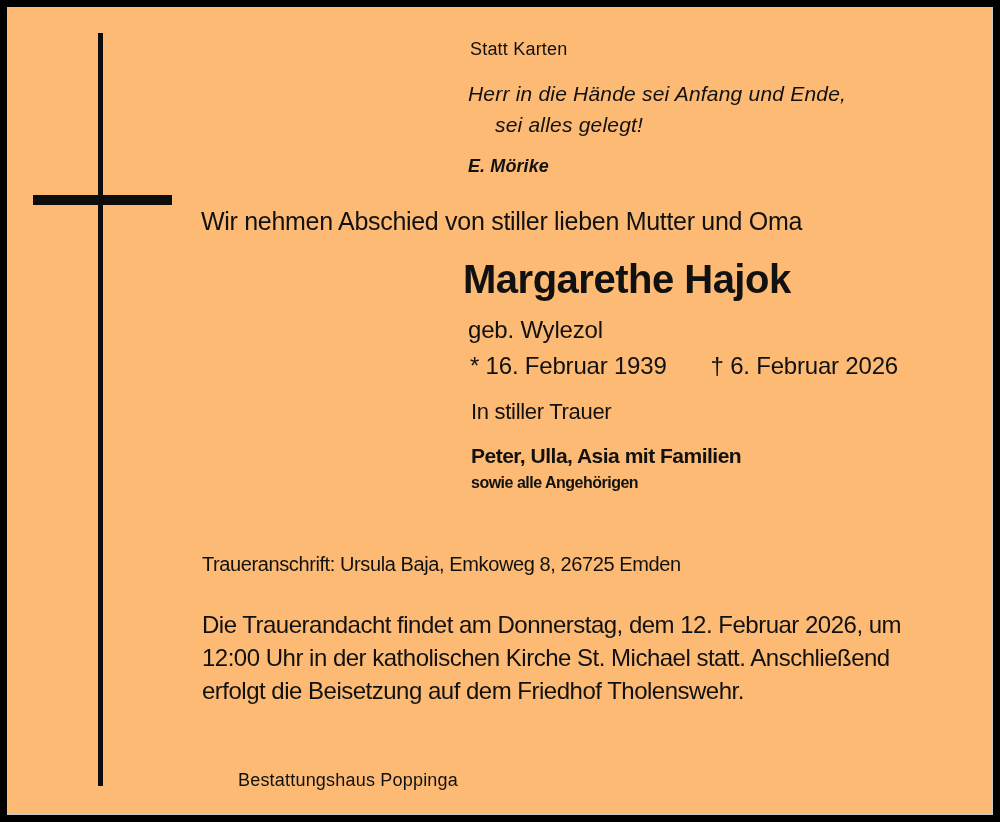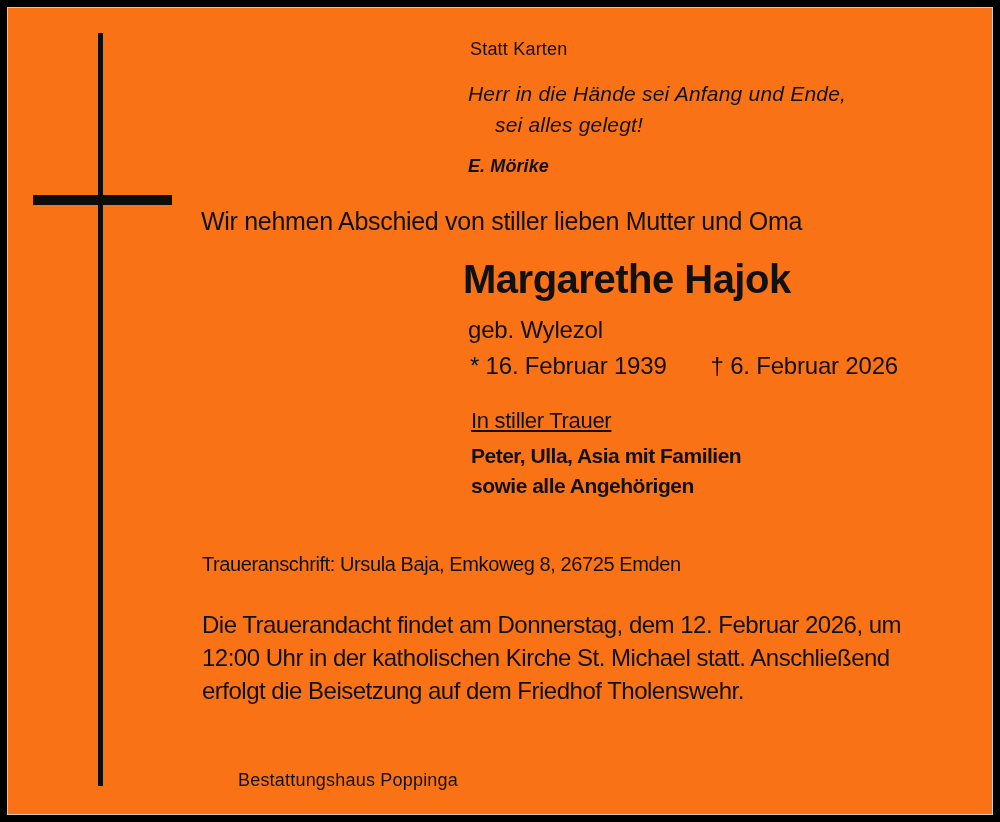--- a/index.html
+++ b/index.html
@@ -7,21 +7,21 @@
     padding: 0;
     background: #ffffff;
   }
   .notice-frame {
     position: relative;
     width: 1000px;
     height: 822px;
     box-sizing: border-box;
     border: 7px solid #000000;
     box-shadow: inset 0 0 0 1px #c9c9c9;
-    background: #f97316;
+    background: #fdba74;
     overflow: hidden;
     font-family: "Liberation Sans", "DejaVu Sans", sans-serif;
     color: #111111;
   }
   .abs { position: absolute; white-space: nowrap; }
 
   
   .cross-v {
     position: absolute;
     left: 91px; top: 26px;      
@@ -40,23 +40,23 @@
   .quote-line2    { left: 488px; top: 106px; font-size: 21px; font-style: italic; letter-spacing: 0.2px; }
   .attribution    { left: 461px; top: 149px; font-size: 18px; font-style: italic; font-weight: 600; letter-spacing: 0.1px; }
 
   .farewell       { left: 194px; top: 200px; font-size: 25px; letter-spacing: -0.3px; }
 
   .deceased-name  { left: 456px; top: 248px; font-size: 40px; font-weight: bold; letter-spacing: -0.5px; line-height: 48px; }
   .maiden-name    { left: 461px; top: 309px; font-size: 24px; letter-spacing: -0.2px; }
 
   .dates          { left: 463px; top: 345px; font-size: 24px; letter-spacing: -0.2px; display: flex; gap: 44px; }
 
-  .mourning-intro { left: 464px; top: 401px; font-size: 22px; letter-spacing: -0.3px; text-decoration: underline; }
+  .mourning-intro { left: 464px; top: 392px; font-size: 22px; letter-spacing: -0.3px; }
   .mourners-1     { left: 464px; top: 437px; font-size: 21px; font-weight: bold; letter-spacing: -0.5px; }
-  .mourners-2     { left: 464px; top: 467px; font-size: 21px; font-weight: bold; letter-spacing: -0.5px; }
+  .mourners-2     { left: 464px; top: 467px; font-size: 16px; font-weight: bold; letter-spacing: -0.5px; }
 
   .trauer-address { left: 195px; top: 546px; font-size: 20px; letter-spacing: -0.4px; }
 
   .service-para   { left: 195px; top: 601px; font-size: 24px; letter-spacing: -0.5px; line-height: 33px; }
   .service-para div { white-space: nowrap; }
 
   .funeral-home   { left: 199px; top: 763px; font-size: 18px; letter-spacing: 0.2px; margin-left: 32px; }
 </style>
 </head>
 <body>

